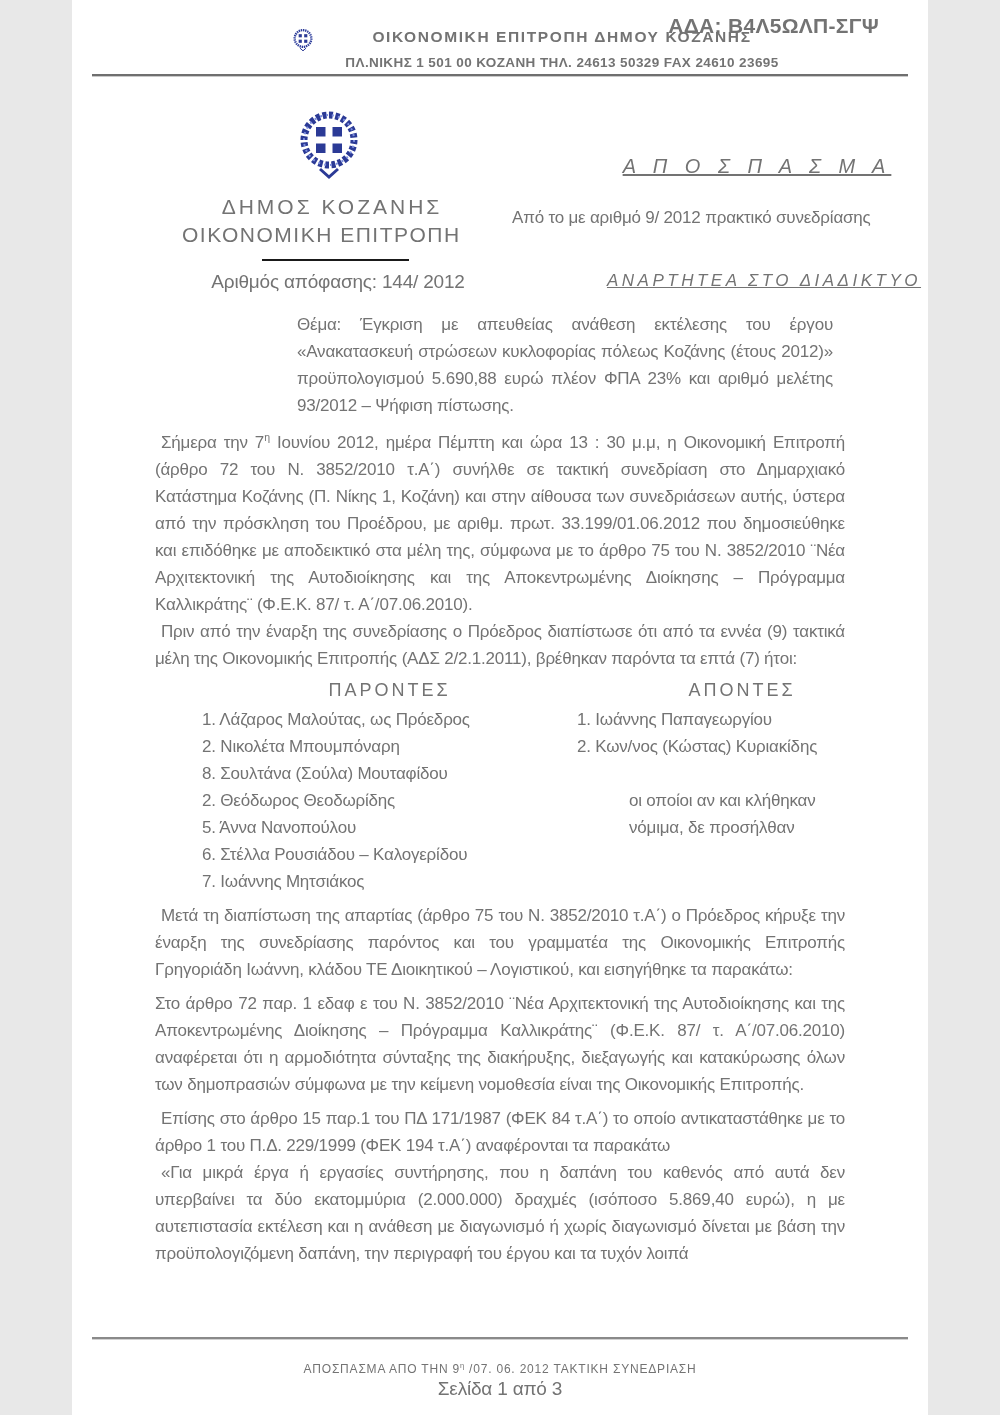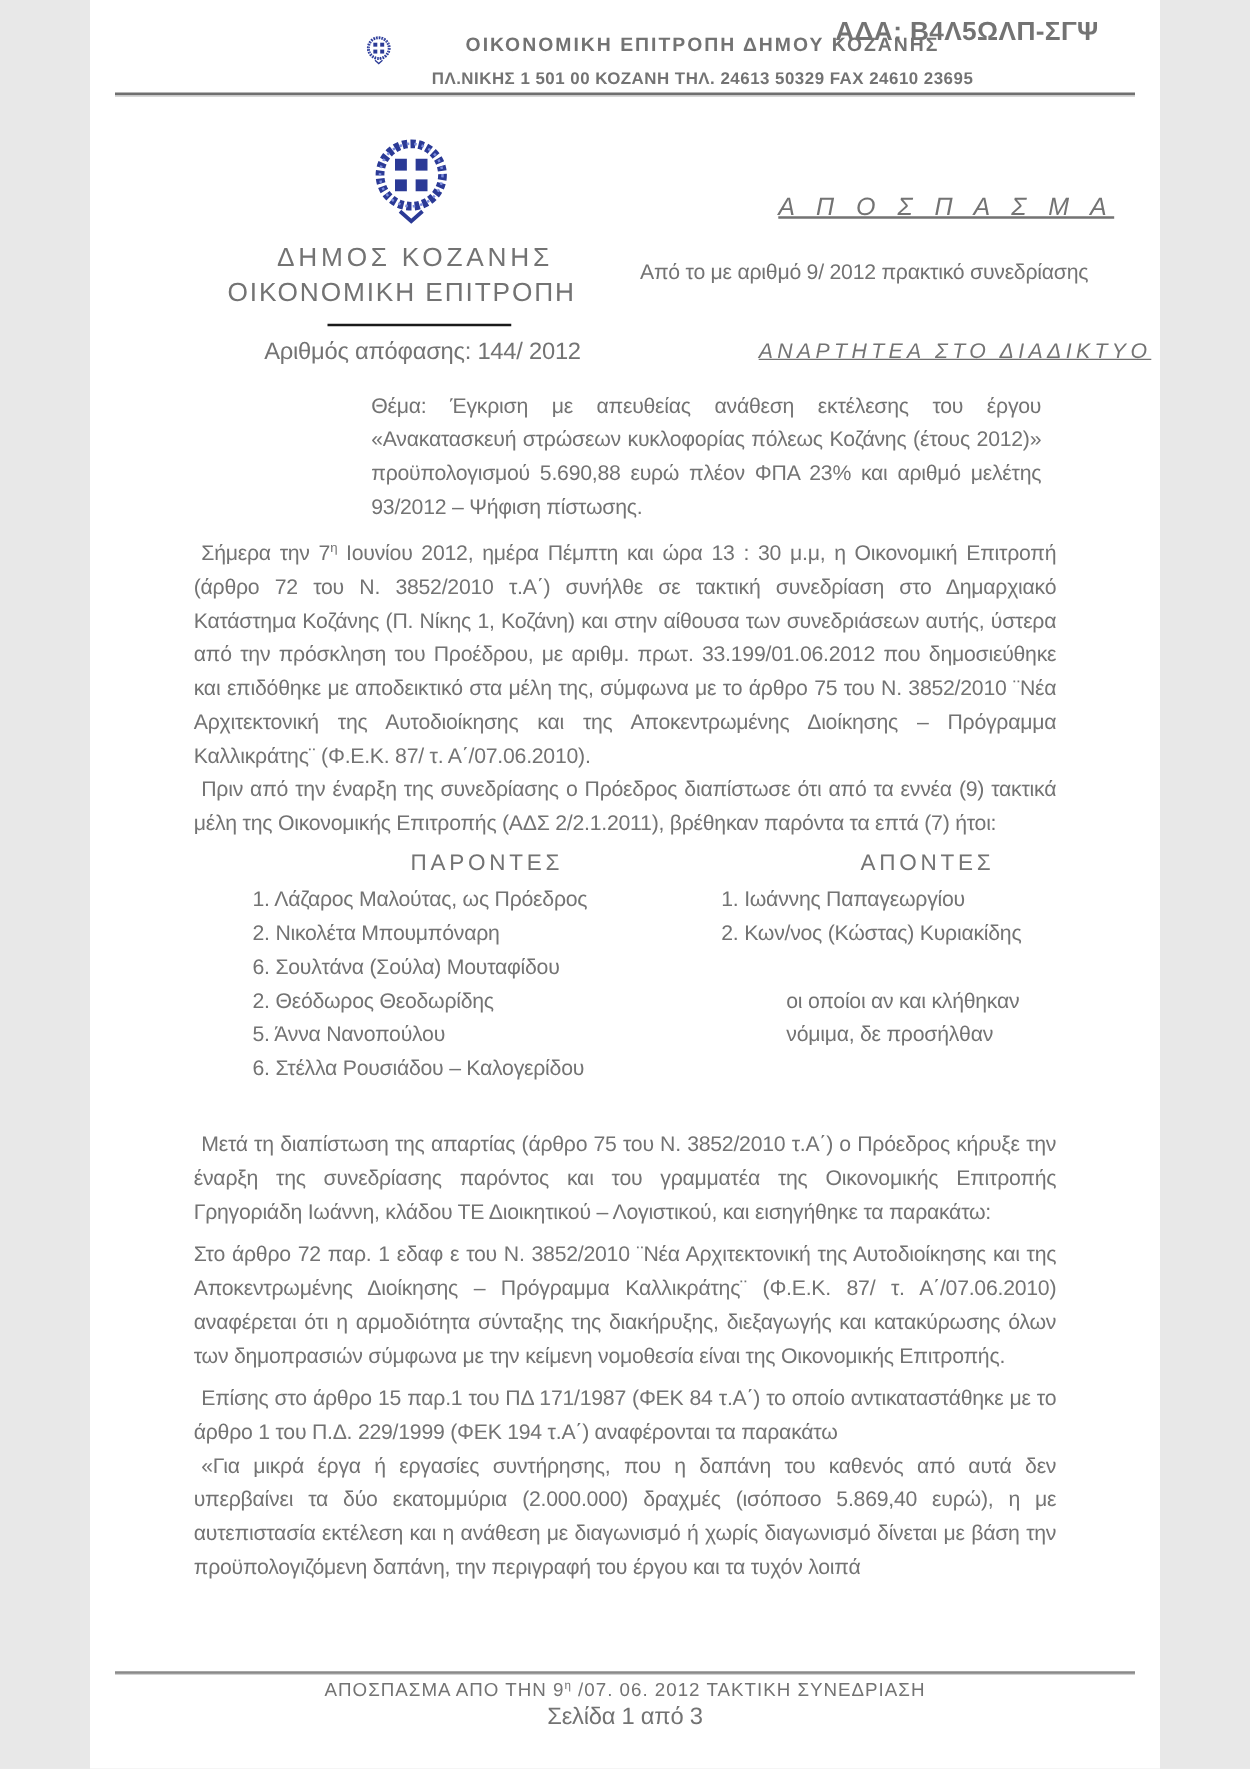--- a/index.html
+++ b/index.html
@@ -49,21 +49,21 @@
   .att-col-present { width: 375px; }
   .att-col-absent { width: 350px; }
   .att-header { text-align: center; font-size: 18px; letter-spacing: 3px; height: 29px; }
   .att-col-absent .att-header { width: 330px; }
   .att-row { height: 27px; font-size: 17px; white-space: nowrap; overflow: hidden; }
   .att-note { padding-left: 52px; }
 
   
   .footer { position: absolute; left: 0; right: 0; top: 1337px; text-align: center; }
   .footer-rule { position: absolute; left: 20px; right: 20px; top: 0; height: 3px; background: #8a8a8a; border-bottom: 1px solid #d2d2d2; }
-  .footer-line1 { padding-top: 7px; font-size: 15px; letter-spacing: 0.8px; }
+  .footer-line1 { padding-top: 25px; font-size: 12px; letter-spacing: 0.8px; }
   .footer-line2 { font-size: 19px; margin-top: 2px; }
 </style>
 </head>
 <body>
 
 <div class="page">
 
   <div class="letterhead">
     <svg class="lh-logo" viewBox="0 0 60 80">
       <circle cx="30" cy="34" r="25" fill="none" stroke="#2b3a96" stroke-width="7" stroke-dasharray="4 2.5"></circle>
@@ -102,24 +102,25 @@
 
     <p class="para indent"><span>Σήμερα την 7</span><sup class="ord">η</sup><span> Ιουνίου 2012, ημέρα Πέμπτη και ώρα 13 : 30 μ.μ, η Οικονομική Επιτροπή (άρθρο 72 του Ν. 3852/2010 τ.Α΄) συνήλθε σε τακτική συνεδρίαση στο Δημαρχιακό Κατάστημα Κοζάνης (Π. Νίκης 1, Κοζάνη) και στην αίθουσα των συνεδριάσεων αυτής, ύστερα από την πρόσκληση του Προέδρου, με αριθμ. πρωτ. 33.199/01.06.2012 που δημοσιεύθηκε και επιδόθηκε με αποδεικτικό στα μέλη της, σύμφωνα με το άρθρο 75 του Ν. 3852/2010 ¨Νέα Αρχιτεκτονική της Αυτοδιοίκησης και της Αποκεντρωμένης Διοίκησης – Πρόγραμμα Καλλικράτης¨ (Φ.Ε.Κ. 87/ τ. Α΄/07.06.2010).</span></p>
 
     <p class="para indent">Πριν από την έναρξη της συνεδρίασης ο Πρόεδρος διαπίστωσε ότι από τα εννέα (9) τακτικά μέλη της Οικονομικής Επιτροπής (ΑΔΣ 2/2.1.2011), βρέθηκαν παρόντα τα επτά (7) ήτοι:</p>
 
     <div class="attendance">
       <div class="att-col-present">
         <div class="att-header">ΠΑΡΟΝΤΕΣ</div>
         <div class="att-row">1. Λάζαρος Μαλούτας, ως Πρόεδρος</div>
         <div class="att-row">2. Νικολέτα Μπουμπόναρη</div>
-        <div class="att-row">6. Σουλτάνα (Σούλα) Μουταφίδου</div>
+        <div class="att-row">8. Σουλτάνα (Σούλα) Μουταφίδου</div>
         <div class="att-row">2. Θεόδωρος Θεοδωρίδης</div>
         <div class="att-row">5. Άννα Νανοπούλου</div>
         <div class="att-row">6. Στέλλα Ρουσιάδου – Καλογερίδου</div>
+        <div class="att-row">7. Ιωάννης Μητσιάκος</div>
       </div>
       <div class="att-col-absent">
         <div class="att-header">ΑΠΟΝΤΕΣ</div>
         <div class="att-row">1. Ιωάννης Παπαγεωργίου</div>
         <div class="att-row">2. Κων/νος (Κώστας) Κυριακίδης</div>
         <div class="att-row"></div>
         <div class="att-row att-note">οι οποίοι αν και κλήθηκαν</div>
         <div class="att-row att-note">νόμιμα, δε προσήλθαν</div>
         <div class="att-row"></div>
         <div class="att-row"></div>

